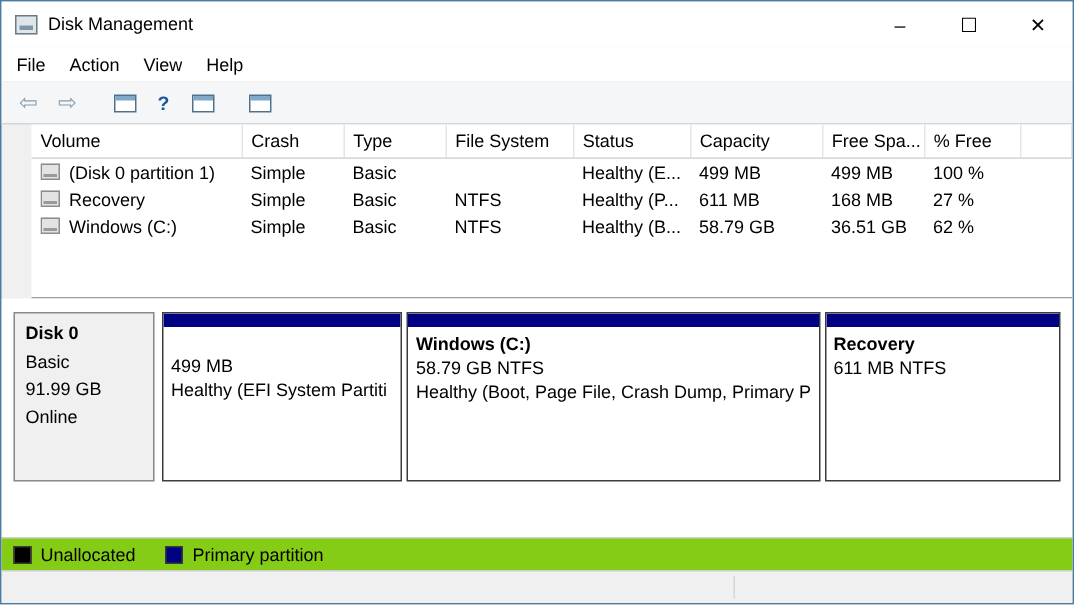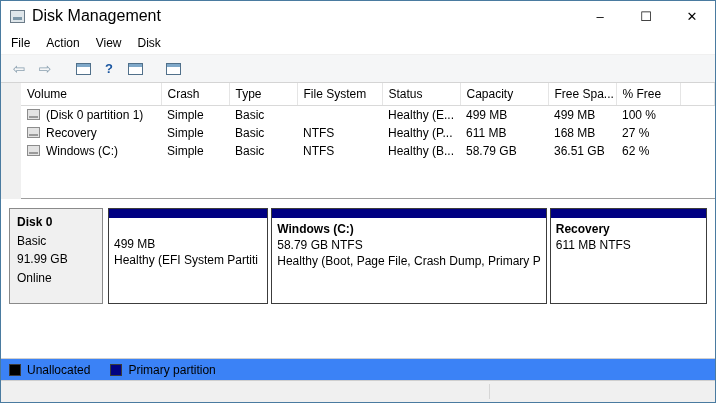--- a/index.html
+++ b/index.html
@@ -9,21 +9,21 @@
     width:716px; height:403px; background:#f0f0f0;
     border:1px solid #4a7ba0; display:flex; flex-direction:column;
     position:relative; overflow:hidden;
   }
   
   .titlebar { height:30px; background:#fff; display:flex; align-items:center; flex:0 0 auto; }
   .app-icon { width:15px; height:13px; margin:0 7px 0 9px; border:1px solid #6b7b88;
     background:#dfe6ea; position:relative; }
   .app-icon::after { content:""; position:absolute; left:2px; right:2px; bottom:2px;
     height:3px; background:#7d97a8; }
-  .title-text { font-size:16px; }
+  .title-text { font-size:12px; }
   .win-controls { margin-left:auto; display:flex; height:100%; }
   .ctrl { width:46px; height:100%; display:flex; align-items:center; justify-content:center;
     font-size:13px; color:#000; }
   
   .menubar { height:24px; background:#fff; display:flex; align-items:center;
     font-size:12px; padding-left:2px; flex:0 0 auto; border-bottom:1px solid #f0f0f0; }
   .menu-item { padding:4px 8px; }
   
   .toolbar { height:28px; background:#f5f6f7; border-bottom:1px solid #d4d4d4;
     display:flex; align-items:center; padding-left:6px; flex:0 0 auto; }
@@ -42,33 +42,33 @@
     border-right:1px solid #e5e5e5; border-bottom:1px solid #d9d9d9; background:#fff;
     white-space:nowrap; overflow:hidden; }
   table.vol td { padding:2px 6px; height:18px; white-space:nowrap; overflow:hidden; }
   .vol-cell { display:flex; align-items:center; gap:6px; overflow:hidden; }
   .drive-ico { flex:0 0 auto; width:13px; height:11px; border:1px solid #8c8c8c;
     background:#e3e3e3; position:relative; }
   .drive-ico::after { content:""; position:absolute; left:1px; right:1px; bottom:1px;
     height:2px; background:#9a9a9a; }
   
   .disk-pane { flex:1 1 auto; background:#fff; padding:9px 8px; overflow:hidden; }
-  .disk-row { display:flex; height:96px; }
+  .disk-row { display:flex; height:113px; }
   .disk-header { width:94px; flex:0 0 auto; border:1px solid #8a8a8a; background:#f0f0f0;
     padding:4px 7px; font-size:12px; line-height:1.55; }
   .disk-name { font-weight:bold; }
   .partitions { flex:1 1 auto; display:flex; margin-left:5px; gap:3px; }
   .partition { border:1px solid #3c3c3c; background:#fff; display:flex; flex-direction:column;
     overflow:hidden; }
   .part-band { height:9px; flex:0 0 auto; }
   .part-content { padding:3px 5px 0 5px; font-size:12px; line-height:1.35; overflow:hidden; }
   .part-title { font-weight:bold; white-space:nowrap; overflow:hidden; min-height:15px; }
   .part-line { white-space:nowrap; overflow:hidden; }
   
-  .legend { height:22px; background:#3b82f6; border-top:1px solid #cfcfcf;
+  .legend { height:22px; background:#84cc16; border-top:1px solid #cfcfcf;
     display:flex; align-items:center; padding-left:8px; gap:20px; font-size:12px; flex:0 0 auto; }
   .legend-item { display:flex; align-items:center; gap:6px; }
   .swatch { width:12px; height:12px; border:1px solid #3a3a3a; }
   .statusbar { height:22px; background:#f0f0f0; border-top:1px solid #cfcfcf;
     position:relative; flex:0 0 auto; }
   .status-sep { position:absolute; left:488px; top:3px; bottom:3px; width:1px; background:#d6d6d6; }
 </style>
 </head>
 <body>
 
@@ -81,21 +81,21 @@
       <div class="ctrl">–</div>
       <div class="ctrl">☐</div>
       <div class="ctrl">✕</div>
     </div>
   </div>
 
   <div class="menubar">
     <span class="menu-item">File</span>
     <span class="menu-item">Action</span>
     <span class="menu-item">View</span>
-    <span class="menu-item">Disk</span>
+    <span class="menu-item">Help</span>
   </div>
 
   <div class="toolbar">
     <div class="tb-btn">
       <span class="arrow-glyph">⇦</span>
     </div>
     <div class="tb-btn">
       <span class="arrow-glyph">⇨</span>
     </div>
     <div class="tb-gap"></div>

